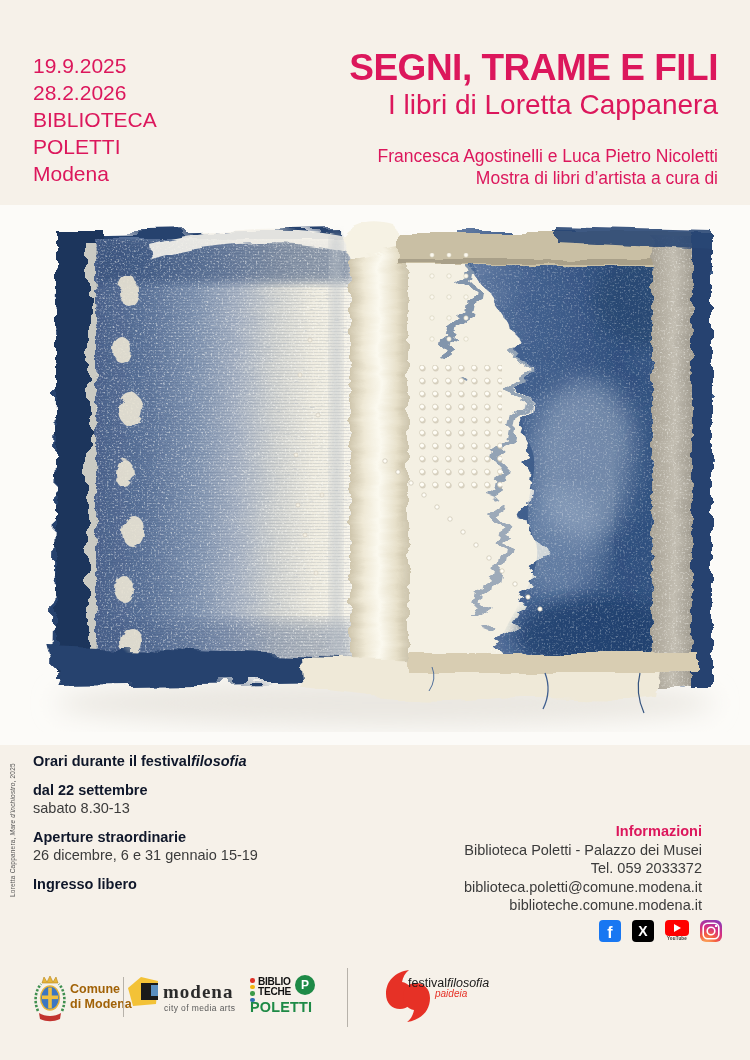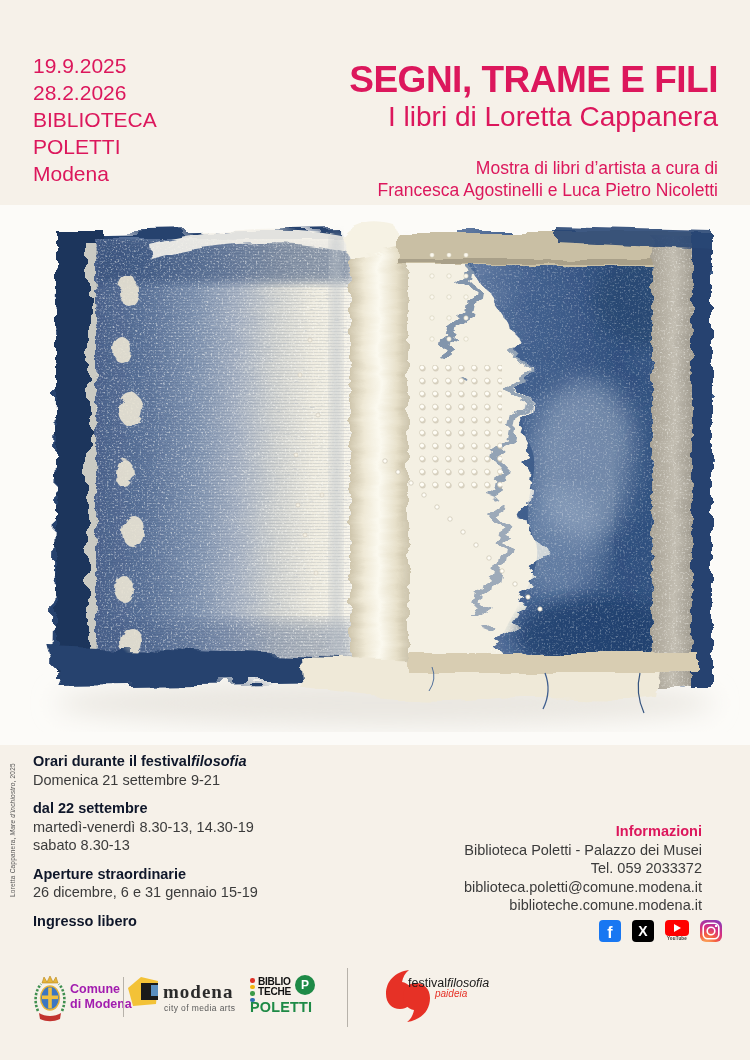--- a/index.html
+++ b/index.html
@@ -12,21 +12,21 @@
     color:#3b3b3b;
   }
   
   .date-block {
     position:absolute; left:33px; top:52px;
     font-size:21px; line-height:27px; color:#dc175c; font-weight:400;
   }
   .title-block {
     position:absolute; right:32px; top:48px; text-align:right; color:#dc175c;
   }
-  .main-title { font-size:37px; font-weight:700; letter-spacing:-0.5px; line-height:40px;margin-top:12px; }
+  .main-title { font-size:37px; font-weight:700; letter-spacing:-0.5px; line-height:40px; }
   .sub-title  { font-size:28px; font-weight:400; line-height:33px; }
   .curators   { margin-top:24px; font-size:17.5px; line-height:22px; }
   
   .photo {
     position:absolute; left:0; top:205px; width:750px; height:540px;
     background:#fcfbf8;
   }
   .caption {
     position:absolute; left:9px; top:692px;
     transform:rotate(-90deg); transform-origin:0 0;
@@ -54,21 +54,21 @@
   .fb { background:#1877f2; color:#fff; font-weight:700; font-size:16px; }
   .fb span { position:relative; top:2px; }
   .xx { background:#000; color:#fff; font-weight:700; font-size:14px; }
   .yt { width:24px; text-align:center; }
   .yt .play { width:24px; height:16px; background:#f00; border-radius:4px; display:flex; align-items:center; justify-content:center; }
   .yt .tri { width:0; height:0; border-left:7px solid #fff; border-top:4px solid transparent; border-bottom:4px solid transparent; }
   .yt .yl { font-size:4.5px; color:#333; font-weight:700; letter-spacing:0.2px; }
   .ig { border-radius:6px; background:radial-gradient(circle at 28% 115%, #fdc468 0%, #f56040 35%, #d32e83 62%, #8a3ab9 92%); }
   
   .footer { position:absolute; left:0; top:965px; width:750px; height:90px; }
-  .comune-text { position:absolute; left:70px; top:17px; font-size:12.5px; font-weight:700; line-height:15px; color:#a21caf; }
+  .comune-text { position:absolute; left:70px; top:17px; font-size:12.5px; font-weight:700; line-height:15px; color:#a16207; }
   .vdiv { position:absolute; width:1px; background:#b7b2aa; }
   .vdiv1 { left:123px; top:12px; height:40px; }
   .vdiv2 { left:347px; top:3px;  height:59px; }
   .modena-logo { position:absolute; left:128px; top:12px; }
   .modena-name { position:absolute; left:163px; top:16px; font-family:"Liberation Serif", serif; font-weight:700; font-size:19px; color:#2b2b2b; letter-spacing:1px; }
   .modena-tag  { position:absolute; left:164px; top:38px; font-size:8.5px; color:#5a5a5a; letter-spacing:0.4px; }
   .bib { position:absolute; left:250px; top:10px; width:75px; }
   .bib-dots { position:absolute; left:0; top:3px; display:flex; flex-direction:column; gap:2px; }
   .bib-dots i { width:4.5px; height:4.5px; border-radius:50%; display:block; }
   .bib-line { position:absolute; left:8px; font-weight:700; font-size:11px; letter-spacing:-0.3px; color:#111; transform:scaleX(.92); transform-origin:left; }
@@ -88,22 +88,22 @@
   <div>28.2.2026</div>
   <div>BIBLIOTECA</div>
   <div>POLETTI</div>
   <div>Modena</div>
 </div>
 
 <div class="title-block">
   <div class="main-title">SEGNI, TRAME E FILI</div>
   <div class="sub-title">I libri di Loretta Cappanera</div>
   <div class="curators">
+    <div>Francesca Agostinelli e Luca Pietro Nicoletti</div>
     <div>Mostra di libri d’artista a cura di</div>
-    <div>Francesca Agostinelli e Luca Pietro Nicoletti</div>
   </div>
 </div>
 
 <div class="photo">
 <svg width="750" height="540" viewBox="0 0 750 540">
   <defs>
     <filter id="fray" x="-10%" y="-10%" width="120%" height="120%">
       <feTurbulence type="fractalNoise" baseFrequency="0.02 0.09" numOctaves="3" seed="7" result="n"></feTurbulence>
       <feDisplacementMap in="SourceGraphic" in2="n" scale="10"></feDisplacementMap>
     </filter>
@@ -288,23 +288,21 @@
   </g>
 </svg>
 
   <div class="caption">
     <span>Loretta Cappanera, </span><i>Mare d’inchiostro</i><span>, 2025</span>
   </div>
 </div>
 
 <div class="hours">
   <h3><span>Orari durante il festival</span><i>filosofia</i></h3>
-  <div>Domenica 21 settembre  9-21</div>
   <h3>dal 22 settembre</h3>
-  <div>martedì-venerdì 8.30-13, 14.30-19</div>
   <div>sabato 8.30-13</div>
   <h3>Aperture straordinarie</h3>
   <div>26 dicembre, 6 e 31 gennaio  15-19</div>
   <h3>Ingresso libero</h3>
 </div>
 
 <div class="info">
   <h3>Informazioni</h3>
   <div>Biblioteca Poletti - Palazzo dei Musei</div>
   <div>Tel. 059 2033372</div>

